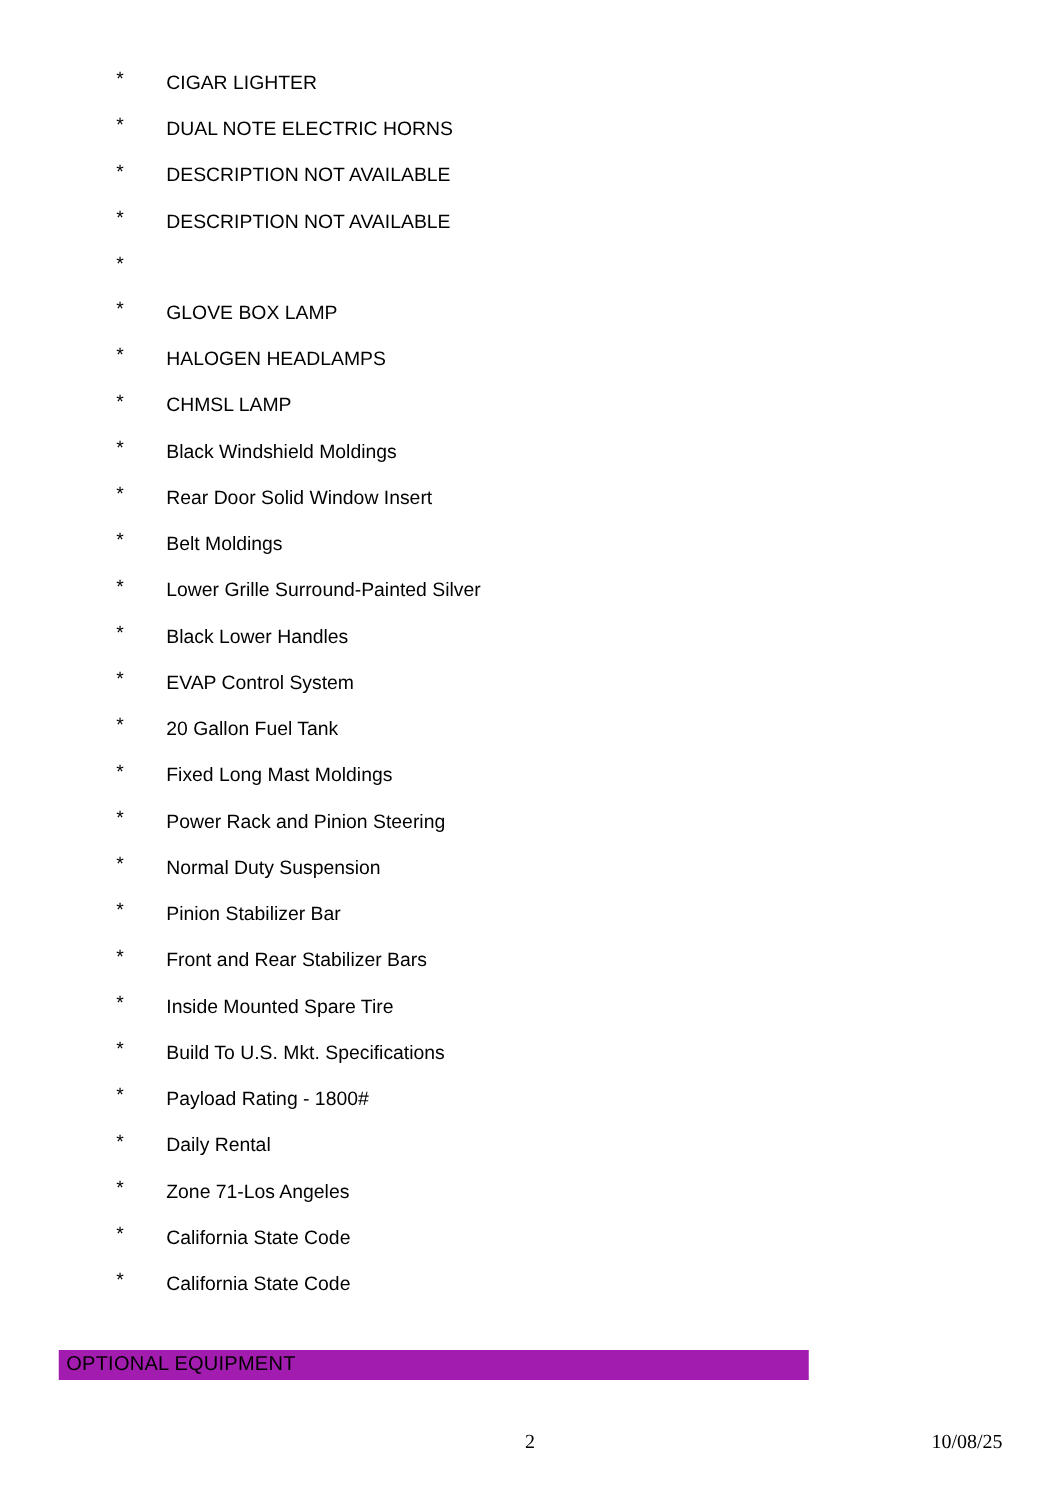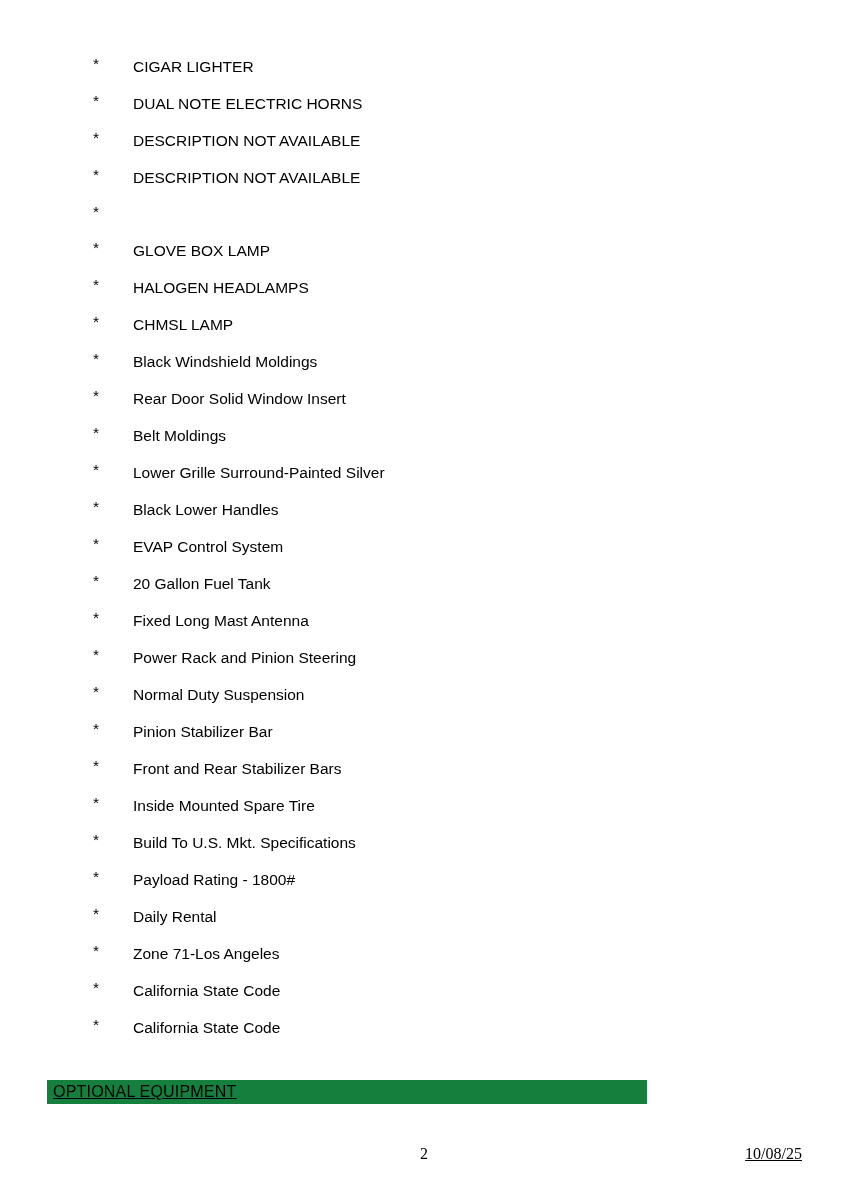--- a/index.html
+++ b/index.html
@@ -62,21 +62,20 @@
   .footer .page-number {
     position: absolute;
     left: 0;
     right: 0;
     text-align: center;
   }
   .footer .footer-date {
     position: absolute;
     right: 46px;
     top: 0;
-    text-decoration: underline;
   }
 </style>
 </head>
 <body>
 
 <div class="page" style="background: rgb(255, 255, 255); color: rgb(0, 0, 0);">
 
   <div class="equipment-list">
     <div class="equipment-row">
       <span class="bullet">*</span>
@@ -147,21 +146,21 @@
       <span class="label">EVAP Control System</span>
     </div>
 
     <div class="equipment-row">
       <span class="bullet">*</span>
       <span class="label">20 Gallon Fuel Tank</span>
     </div>
 
     <div class="equipment-row">
       <span class="bullet">*</span>
-      <span class="label">Fixed Long Mast Antenna</span>
+      <span class="label">Fixed Long Mast Moldings</span>
     </div>
 
     <div class="equipment-row">
       <span class="bullet">*</span>
       <span class="label">Power Rack and Pinion Steering</span>
     </div>
 
     <div class="equipment-row">
       <span class="bullet">*</span>
       <span class="label">Normal Duty Suspension</span>
@@ -206,21 +205,21 @@
       <span class="bullet">*</span>
       <span class="label">California State Code</span>
     </div>
 
     <div class="equipment-row">
       <span class="bullet">*</span>
       <span class="label">California State Code</span>
     </div>
   </div>
 
-  <div class="section-header" style="background: #15803d; text-decoration: underline;">
+  <div class="section-header" style="background: #a21caf;">
     <span>OPTIONAL EQUIPMENT</span>
   </div>
 
   <div class="footer">
     <span class="page-number">2</span>
     <span class="footer-date">10/08/25</span>
   </div>
 
 </div>
 

